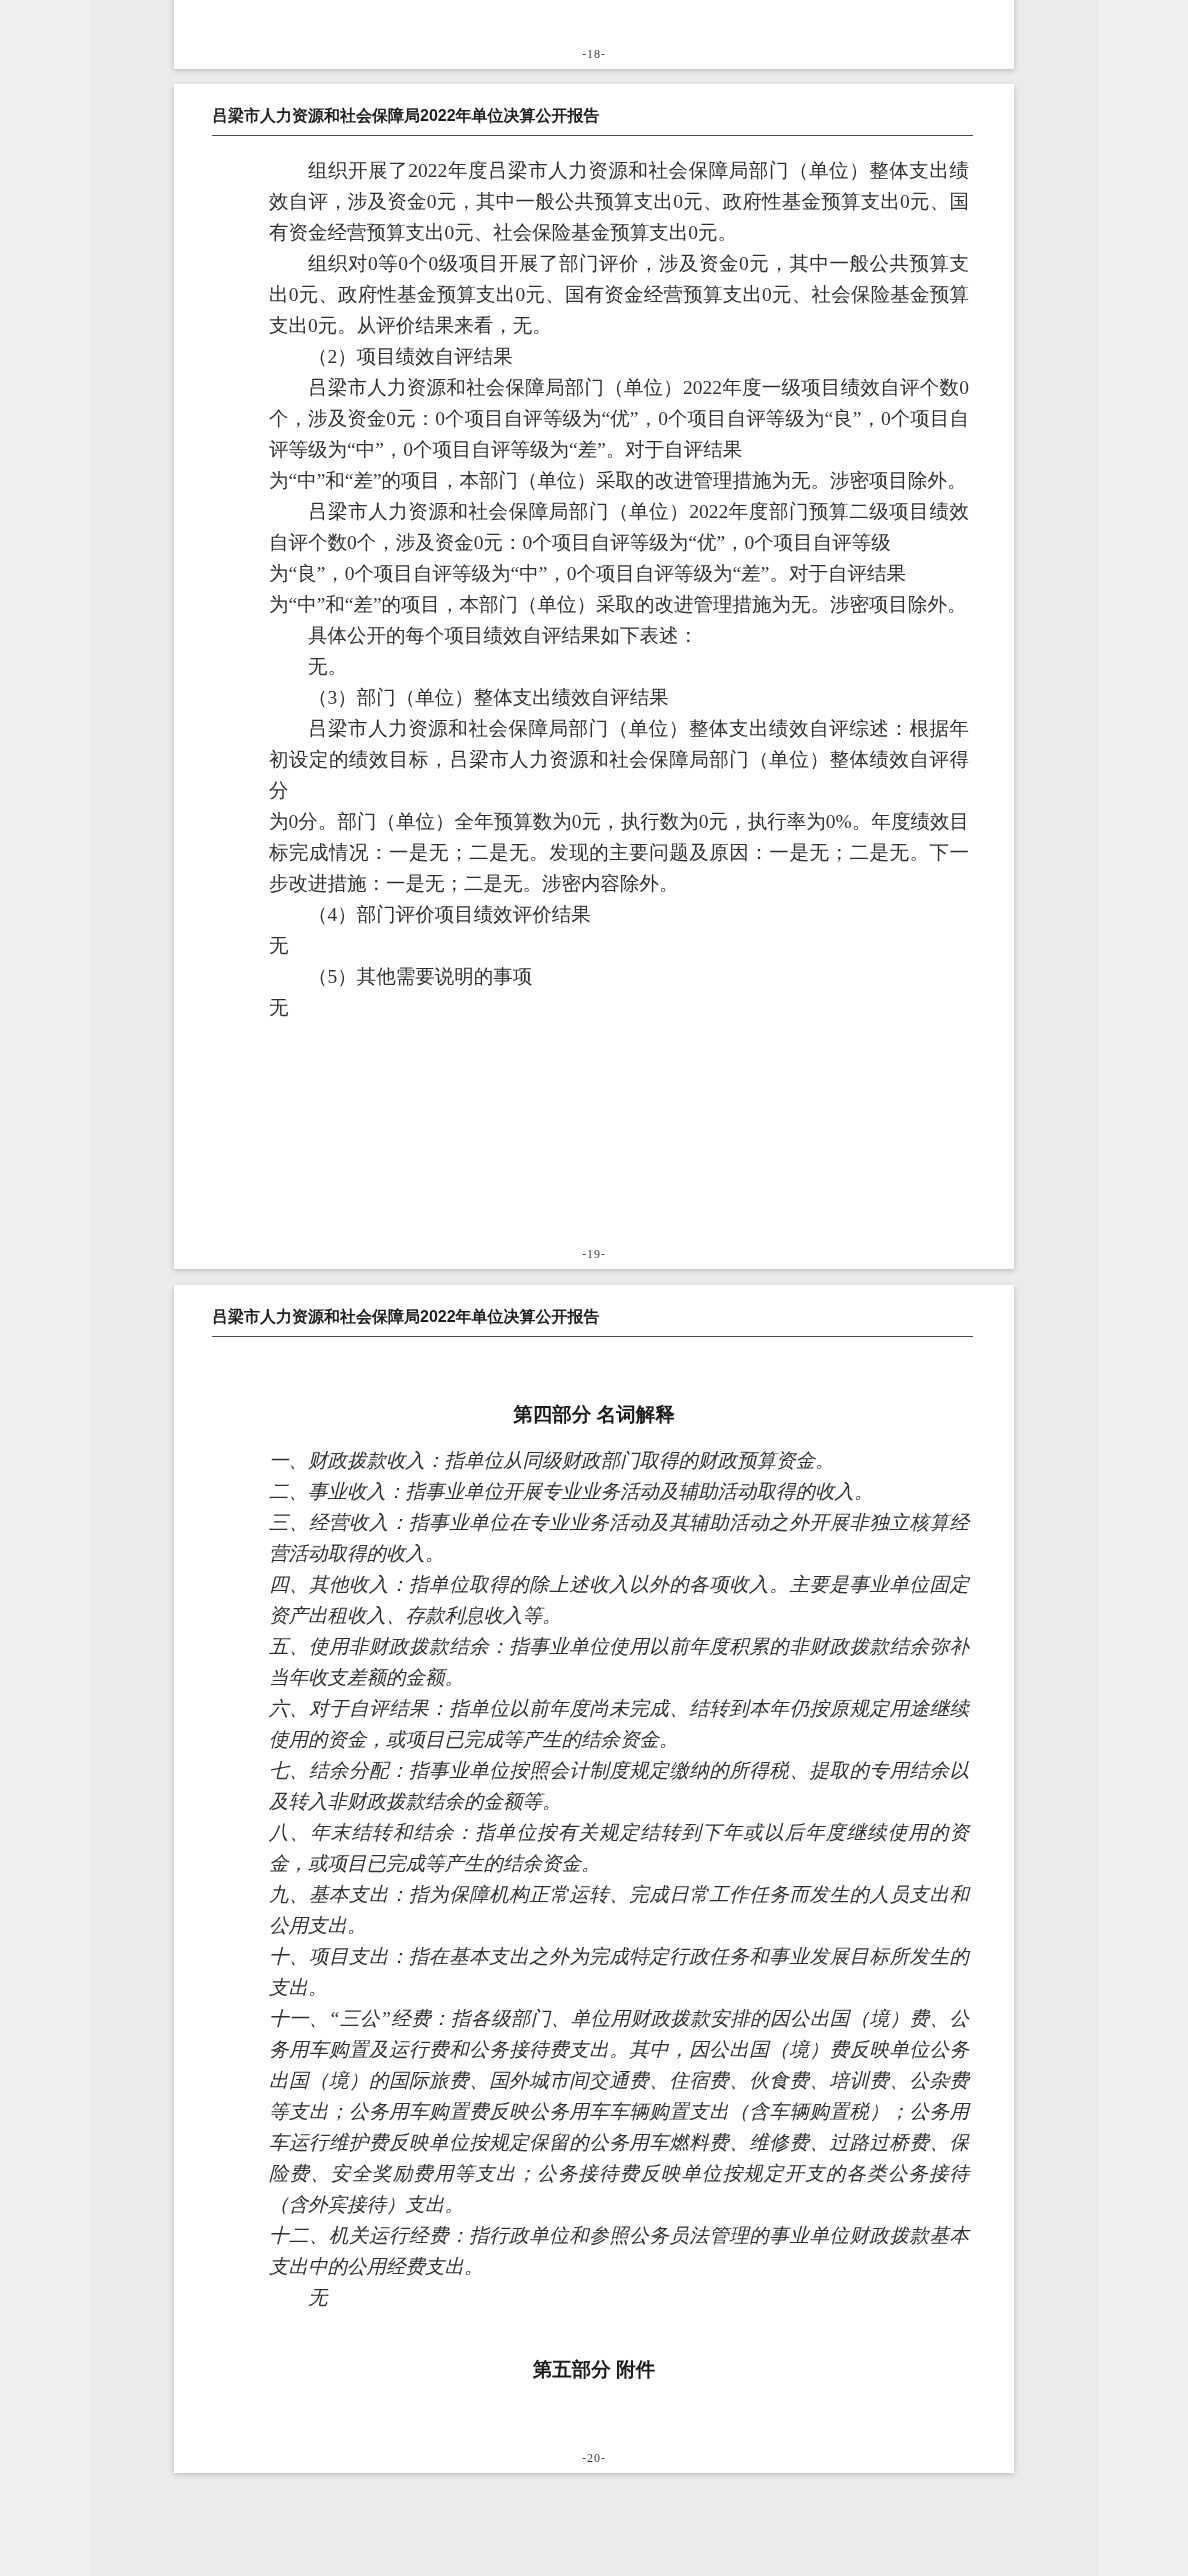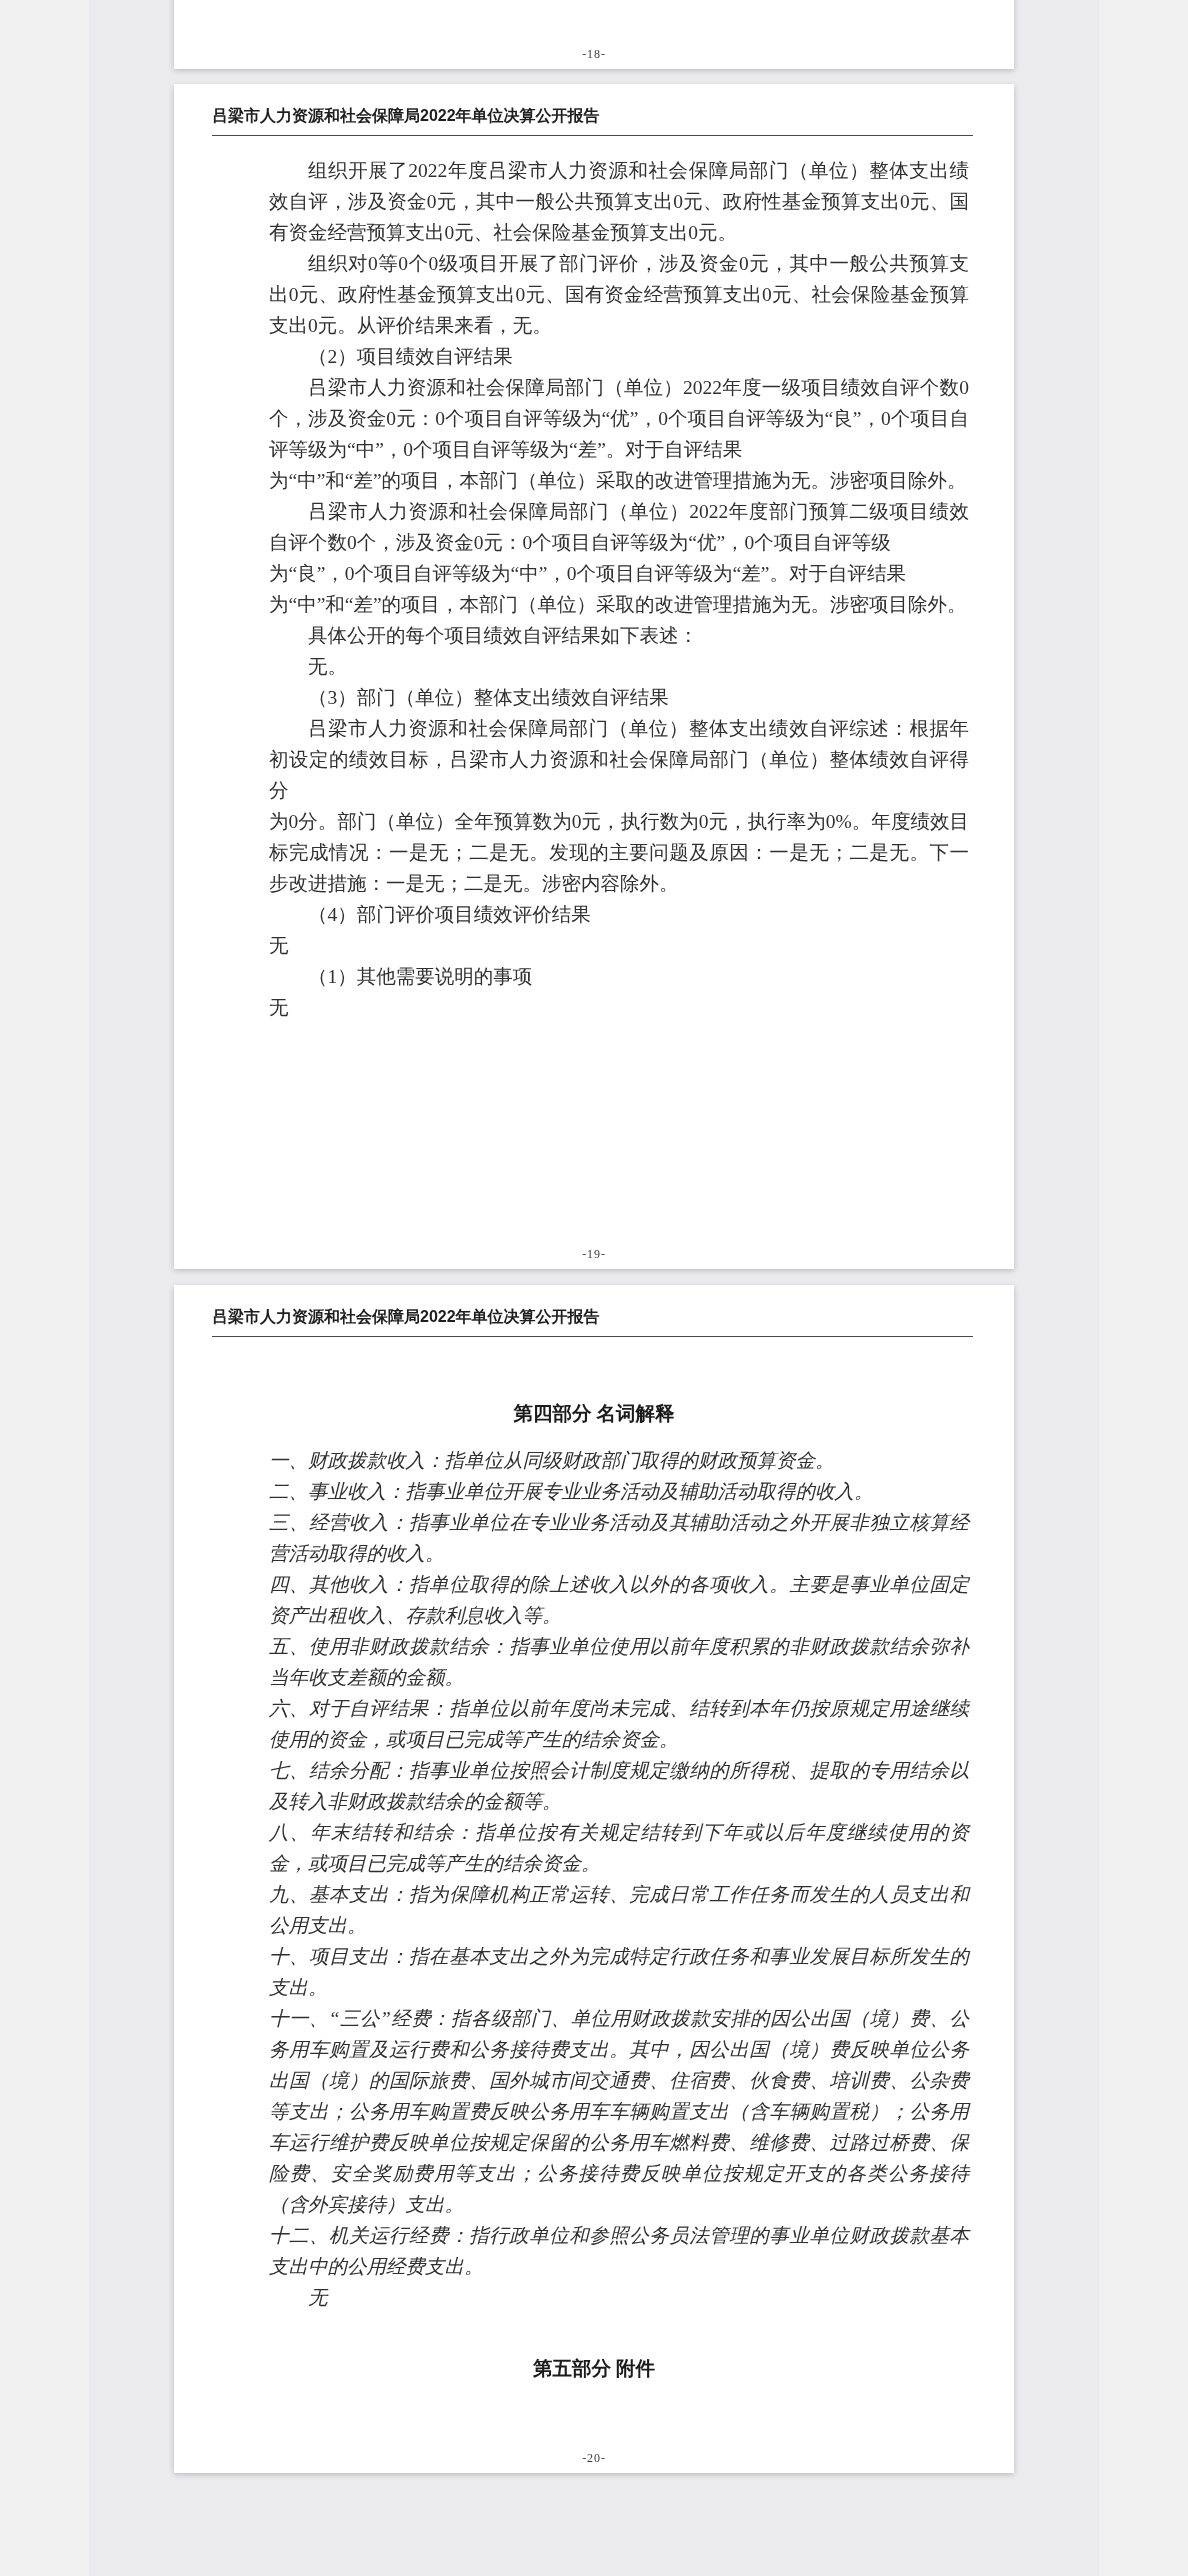--- a/index.html
+++ b/index.html
@@ -30,21 +30,21 @@
   .page-body{
     position:absolute;left:95px;right:45px;
     font-size:19.5px;line-height:31px;color:#2f2f2f;
   }
   #page19 .page-body{top:71px;}
   #page20 .page-body{top:160px;font-style:italic;}
   .para{margin:0;white-space:pre-wrap;text-align:justify;}
   .para.indent{text-indent:2em;}
   .section-title{
     position:absolute;left:0;right:0;text-align:center;
-    font-family:Liberation Serif, serif;
+    font-family:Liberation Sans, sans-serif;
     font-weight:bold;font-size:19.5px;line-height:28px;color:#1b1b1b;
   }
   #title-part4{top:115px;}
   #title-part5{top:1070px;}
   .page-foot{
     position:absolute;bottom:8.4px;left:0;right:0;text-align:center;
     font-size:12px;line-height:13px;color:#3c3c3c;letter-spacing:0.9px;
   }
 </style>
 </head>
@@ -68,21 +68,21 @@
         <p class="para indent">吕梁市人力资源和社会保障局部门（单位）2022年度部门预算二级项目绩效自评个数0个，涉及资金0元：0个项目自评等级为“优”，0个项目自评等级
 为“良”，0个项目自评等级为“中”，0个项目自评等级为“差”。对于自评结果
 为“中”和“差”的项目，本部门（单位）采取的改进管理措施为无。涉密项目除外。</p>
         <p class="para indent">具体公开的每个项目绩效自评结果如下表述：</p>
         <p class="para indent">无。</p>
         <p class="para indent">（3）部门（单位）整体支出绩效自评结果</p>
         <p class="para indent">吕梁市人力资源和社会保障局部门（单位）整体支出绩效自评综述：根据年初设定的绩效目标，吕梁市人力资源和社会保障局部门（单位）整体绩效自评得分
 为0分。部门（单位）全年预算数为0元，执行数为0元，执行率为0%。年度绩效目标完成情况：一是无；二是无。发现的主要问题及原因：一是无；二是无。下一步改进措施：一是无；二是无。涉密内容除外。</p>
         <p class="para indent">（4）部门评价项目绩效评价结果</p>
         <p class="para">无</p>
-        <p class="para indent">（1）其他需要说明的事项</p>
+        <p class="para indent">（5）其他需要说明的事项</p>
         <p class="para">无</p>
       </div>
     <div class="page-foot">-19-</div>
   </div>
 
   <div class="page" id="page20">
     <div class="page-head">吕梁市人力资源和社会保障局2022年单位决算公开报告</div>
     <div class="section-title" id="title-part4">第四部分  名词解释</div>
     <div class="page-body">
         <p class="para">一、财政拨款收入：指单位从同级财政部门取得的财政预算资金。</p>

